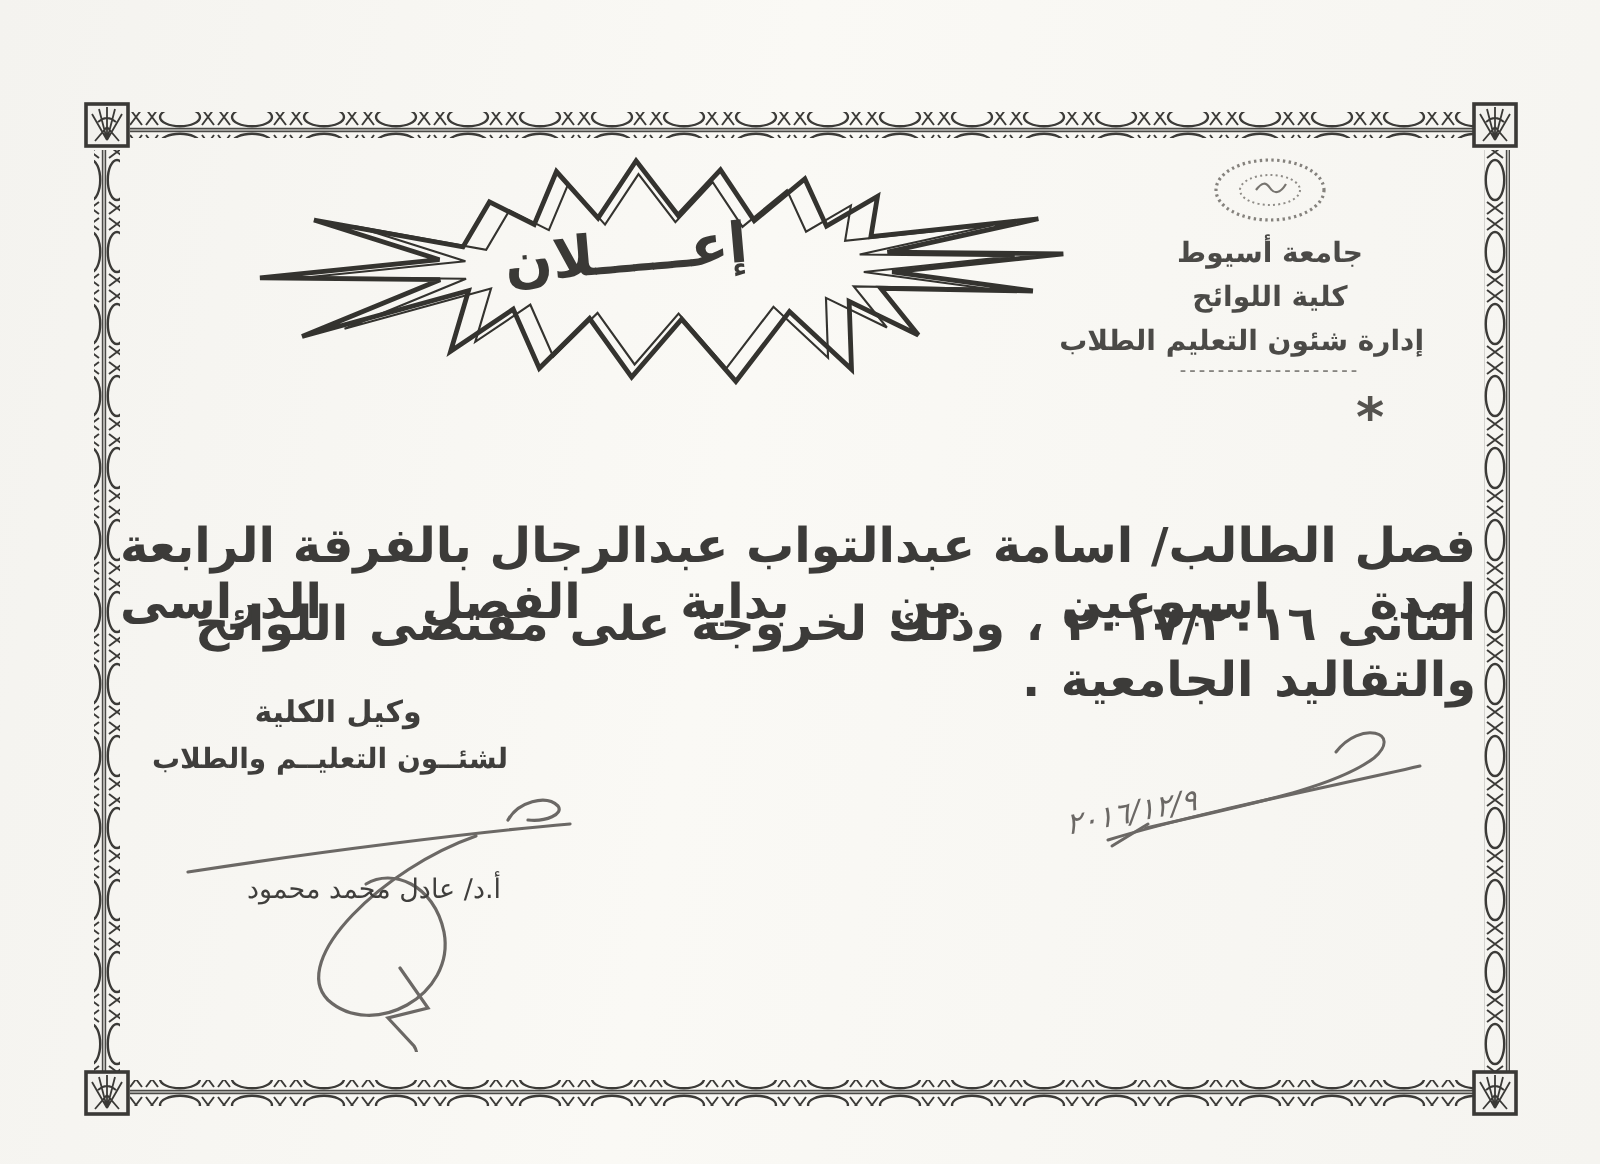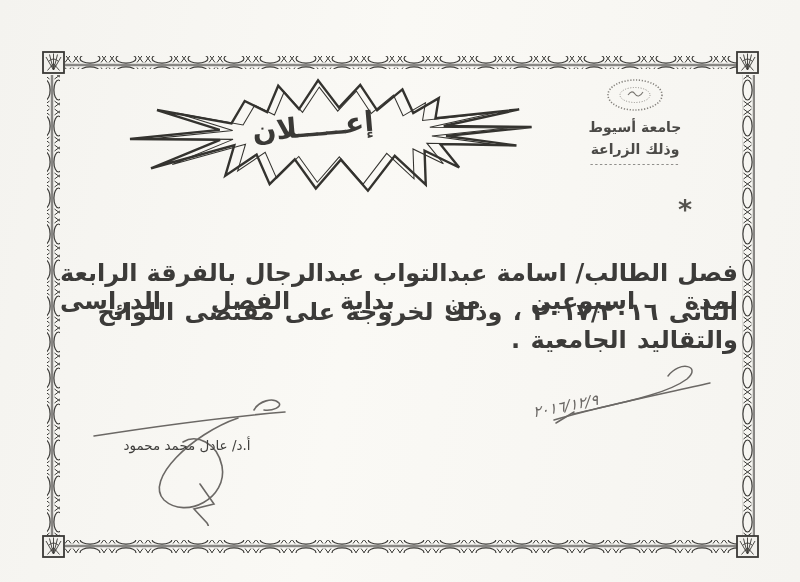--- a/index.html
+++ b/index.html
@@ -82,21 +82,22 @@
     <use href="#cornerFan" x="736" y="535"></use>
   </svg>
 
   <div class="abs header-block">
     <svg class="seal" width="60" height="34" viewBox="0 0 60 34">
       <ellipse cx="30" cy="17" rx="27" ry="15" fill="none" stroke="#85827d" stroke-width="1.6" stroke-dasharray="1.2 1.7"></ellipse>
       <ellipse cx="30" cy="17" rx="15" ry="7.5" fill="none" stroke="#8f8c87" stroke-width="1" stroke-dasharray="1 1.6"></ellipse>
       <path d="M23,17 c3,-4 5,-4 7,-1 c2,3 5,3 8,-2" fill="none" stroke="#77746f" stroke-width="1.1"></path>
     </svg>
     <div class="header-line">جامعة أسيوط</div>
-    <div class="header-line">وذلك الزراعة</div>
+    <div class="header-line">كلية اللوائح</div>
+    <div class="header-line">إدارة شئون التعليم الطلاب</div>
     <div class="header-divider">-------------------</div>
   </div>
 
   <svg class="abs starburst" width="404" height="120" viewBox="0 0 404 120">
     <g fill="none" stroke="#34332f">
       <polygon stroke-width="2.4" points="
         118,22 140,34 152,8 172,32 192,4 212,32 234,10 250,36 276,16 286,40
         312,26 308,46 392,40 316,54 404,58 318,64 388,76 312,72 330,96 296,78
         296,112 266,82 238,116 212,84 186,112 166,82 140,106 128,76 96,96 106,66
         22,86 92,60 2,56 92,50 30,28 104,44"></polygon>
@@ -107,20 +108,24 @@
         22,86 92,60 2,56 92,50 30,28 104,44"></polygon>
     </g>
   </svg>
   <div class="abs announce-title">إعـــــلان</div>
 
   <div class="abs asterisk">*</div>
 
   <div class="abs body-line body-line-1">فصل الطالب/ اسامة عبدالتواب عبدالرجال بالفرقة الرابعة لمدة اسبوعين من بداية الفصل الدراسى</div>
   <div class="abs body-line body-line-2">الثانى ٢٠١٧/٢٠١٦ ، وذلك لخروجة على مقتضى اللوائح والتقاليد الجامعية .</div>
 
+  <div class="abs sig-left-titles">
+    <div class="sig-left-t1">وكيل الكلية</div>
+    <div class="sig-left-t2">لشئــون التعليــم والطلاب</div>
+  </div>
   <svg class="abs sig-left-scribble" width="200" height="140" viewBox="0 0 200 140">
     <g fill="none" stroke="#6b6865" stroke-width="1.6" stroke-linecap="round">
       <path d="M6,50 C70,40 150,30 197,26"></path>
       <path d="M166,24 c5,-9 19,-13 25,-7 c3,4 -6,8 -15,7"></path>
       <path d="M150,32 C104,48 56,94 76,114 C98,134 140,112 134,80 C129,56 108,48 95,56"></path>
       <path d="M112,98 l14,20 l-20,5 l13,14 c4,6 -2,11 -8,9"></path>
     </g>
   </svg>
   <div class="abs sig-left-name">أ.د/ عادل محمد محمود</div>
 

